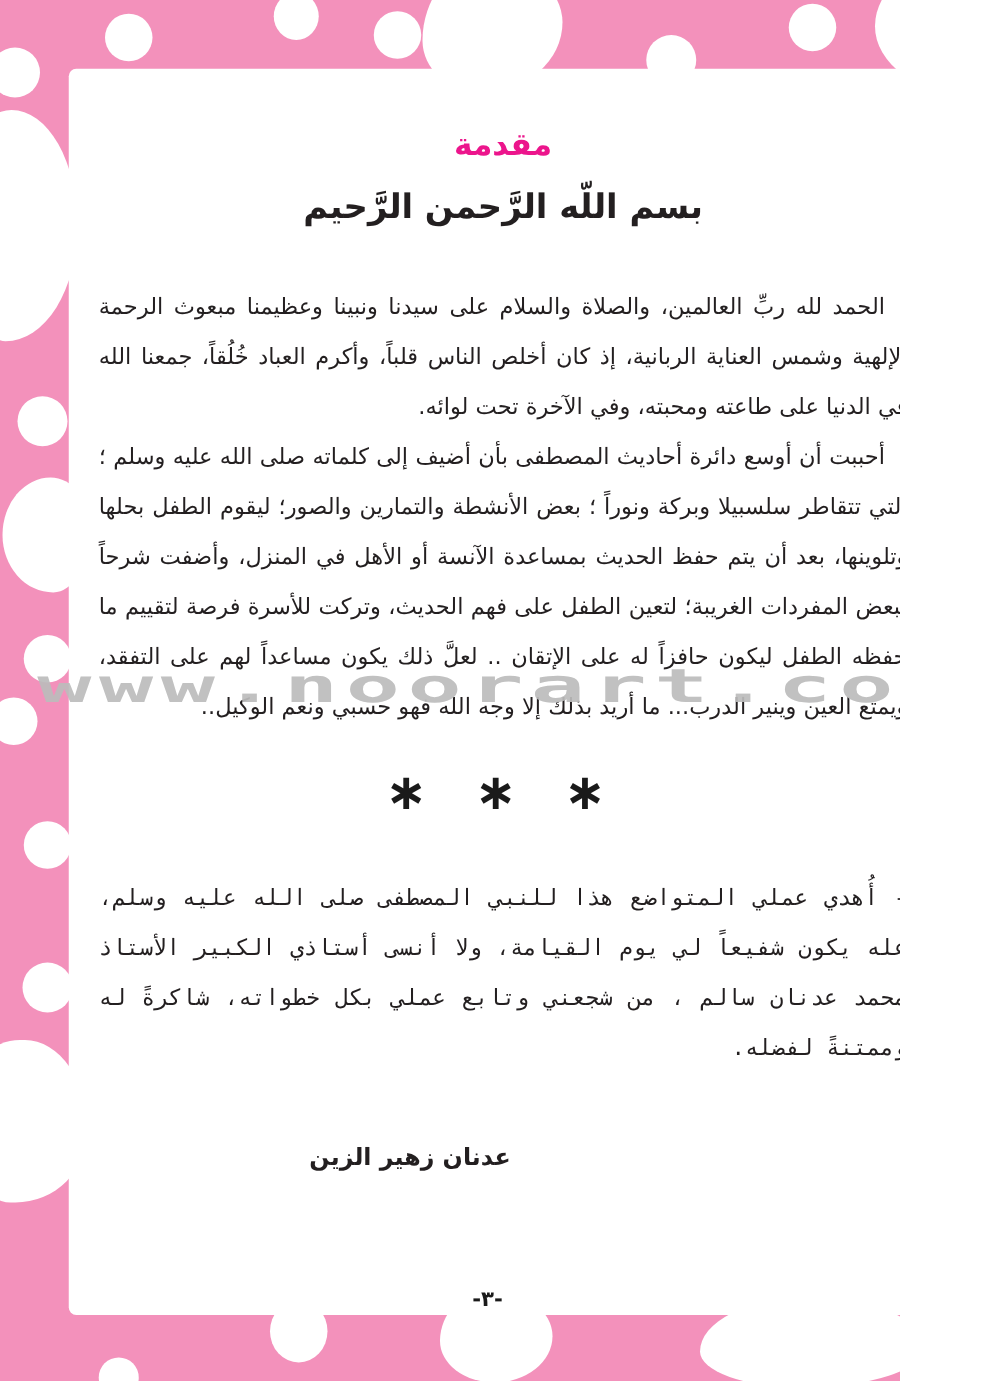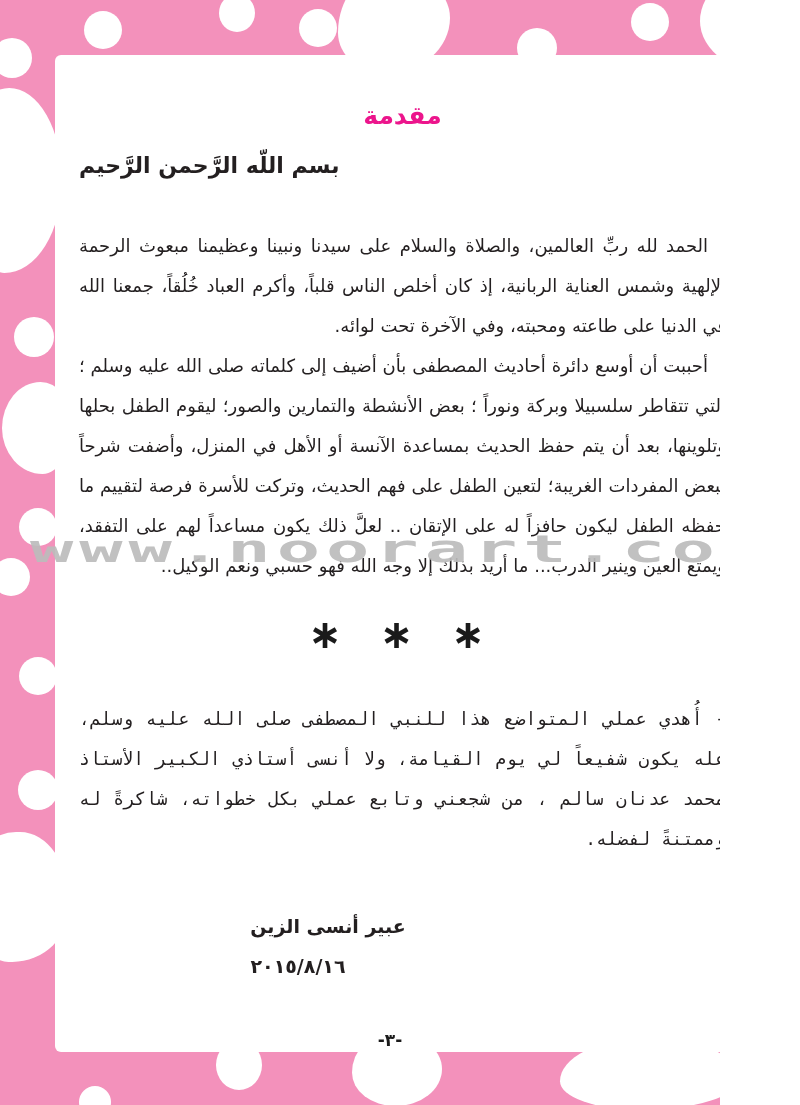--- a/index.html
+++ b/index.html
@@ -15,21 +15,21 @@
     background:#fff;border-radius:6px;z-index:5;
   }
   .inner{
     direction:rtl;padding:0 24px;color:var(--ink,#231f20);
   }
   .title{
     margin-top:44px;text-align:center;font-size:25px;font-weight:bold;
     color:var(--magenta,#EC158C);line-height:34px;
   }
   .basmala{
-    margin-top:13px;text-align:left;font-size:22px;font-weight:bold;
+    margin-top:13px;text-align:center;font-size:27px;font-weight:bold;
     line-height:40px;
   }
   .para{
     margin:0;font-size:18px;line-height:40px;text-align:justify;
     text-indent:18px;
   }
   .para.first{margin-top:40px;}
   .stars{
     margin-top:26px;text-align:center;font-size:40px;font-weight:bold;
     letter-spacing:12px;line-height:44px;color:#1a1a1a;
@@ -93,22 +93,21 @@
 
   <div class="content">
     <div class="inner">
       <div class="title">مقدمة</div>
       <div class="basmala">بسم اللّه الرَّحمن الرَّحيم</div>
       <p class="para first">الحمد لله ربِّ العالمين، والصلاة والسلام على سيدنا ونبينا وعظيمنا مبعوث الرحمة الإلهية وشمس العناية الربانية، إذ كان أخلص الناس قلباً، وأكرم العباد خُلُقاً، جمعنا الله في الدنيا على طاعته ومحبته، وفي الآخرة تحت لوائه.</p>
       <p class="para">أحببت أن أوسع دائرة أحاديث المصطفى بأن أضيف إلى كلماته صلى الله عليه وسلم ؛ التي تتقاطر سلسبيلا وبركة ونوراً ؛ بعض الأنشطة والتمارين والصور؛ ليقوم الطفل بحلها وتلوينها، بعد أن يتم حفظ الحديث بمساعدة الآنسة أو الأهل في المنزل، وأضفت شرحاً لبعض المفردات الغريبة؛ لتعين الطفل على فهم الحديث، وتركت للأسرة فرصة لتقييم ما حفظه الطفل ليكون حافزاً له على الإتقان .. لعلَّ ذلك يكون مساعداً لهم على التفقد، ويمتع العين وينير الدرب... ما أريد بذلك إلا وجه الله فهو حسبي ونعم الوكيل..</p>
       <div class="stars">∗ ∗ ∗</div>
       <p class="dedication">- أُهدي عملي المتواضع هذا للنبي المصطفى صلى الله عليه وسلم، عله يكون شفيعاً لي يوم القيامة، ولا أنسى أستاذي الكبير الأستاذ محمد عدنان سالم ، من شجعني وتابع عملي بكل خطواته، شاكرةً له وممتنةً لفضله.</p>
       <div class="signature-block">
-        <div class="signature">عبير أنسى الزين</div>
-        <div class="date">٢٠١٥/٨/١٦</div>
+        <div class="signature">عدنان زهير الزين</div>
       </div>
     </div>
   </div>
 
   <div class="page-number">-٣-</div>
 
   <div class="watermark" style="color: rgb(188, 188, 188);">www.noorart.com</div>
 
 </div>
 

